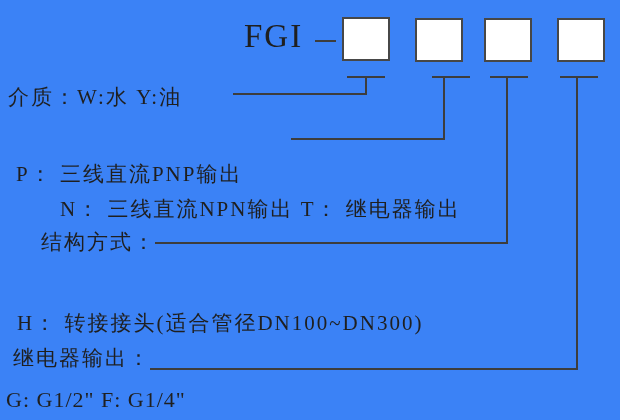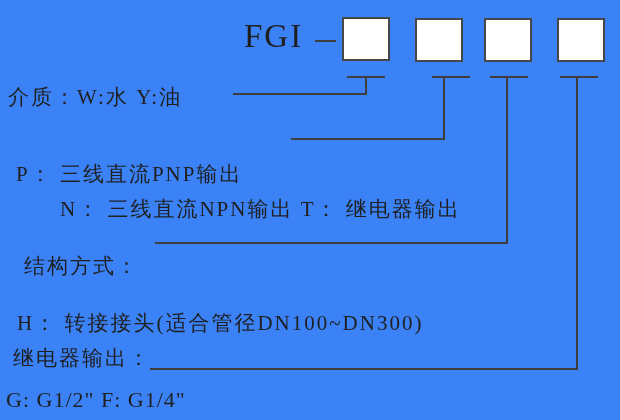--- a/index.html
+++ b/index.html
@@ -56,21 +56,21 @@
     position: absolute;
     font-size: 21px;
     line-height: 1.1;
     letter-spacing: 2px;
     white-space: nowrap;
   }
   .r-0 { left: 8px; top: 86px; }
   .r-1 { left: 24px; top: 126px; }
   .r-2 { left: 16px; top: 163px; }
   .r-3 { left: 16px; top: 198px; margin-left: 44px; }
-  .r-4 { left: 24px; top: 231px; margin-top: 24px; }
+  .r-4 { left: 41px; top: 231px; }
   .r-5 { left: 17px; top: 271px; }
   .r-6 { left: 17px; top: 312px; }
   .r-7 { left: 13px; top: 347px; }
   .r-8 { left: 6px;  top: 388px; font-size: 22px; letter-spacing: 1px; }
 </style>
 </head>
 <body>
 
 <div class="canvas">
 

